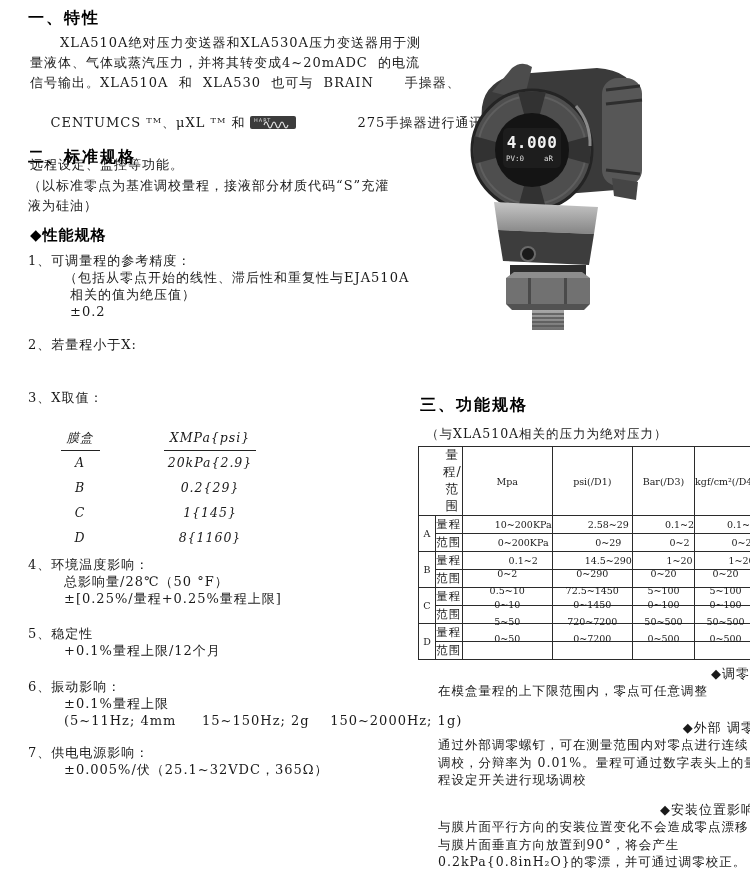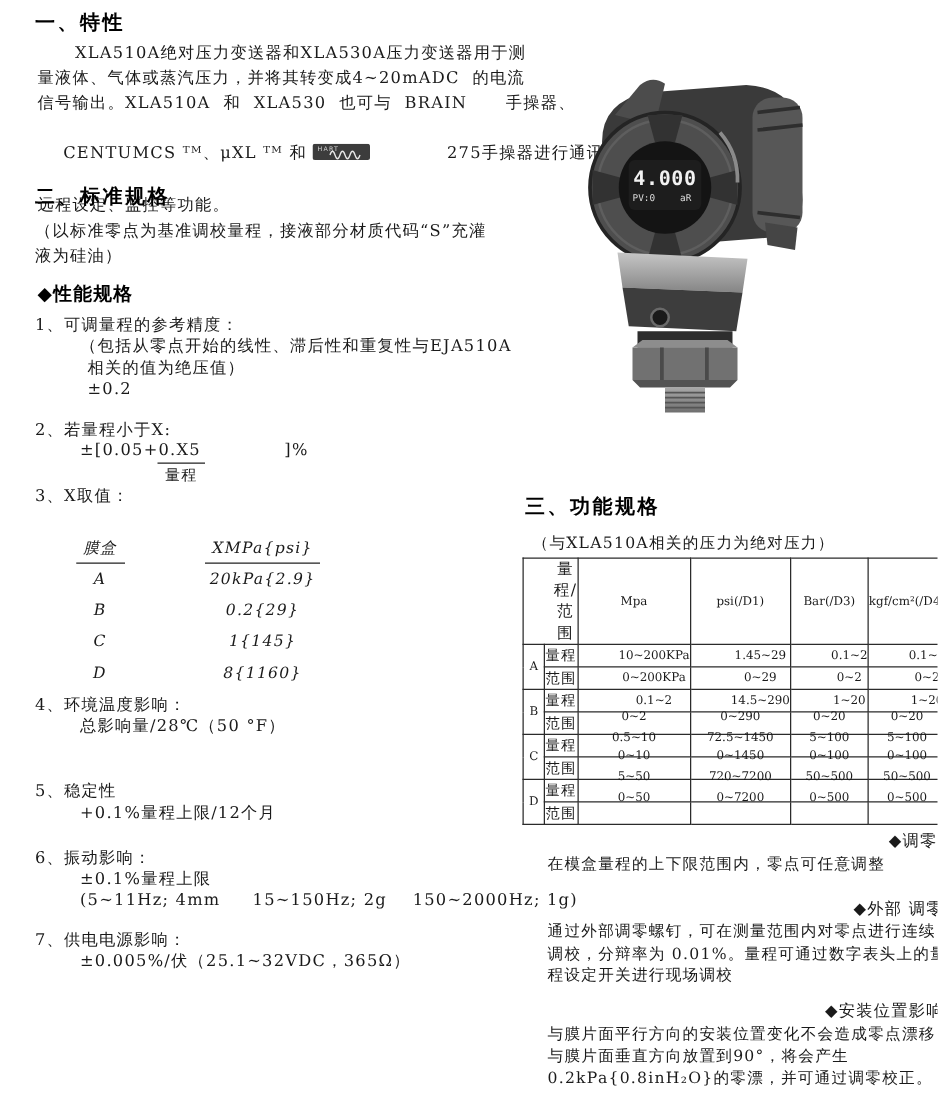--- a/index.html
+++ b/index.html
@@ -80,44 +80,41 @@
 
 <div class="abs" style="left:28px; top:252px; width:390px;">
   <div class="spec-line">1、可调量程的参考精度：</div>
   <div class="spec-line ind-36">（包括从零点开始的线性、滞后性和重复性与EJA510A</div>
   <div class="spec-line ind-42">相关的值为绝压值）</div>
   <div class="spec-line ind-42">±0.2</div>
 </div>
 
 <div class="abs" style="left:28px; top:336px; width:390px;">
   <div class="spec-line">2、若量程小于X:</div>
-  <div class="formula">
-    <div class="f-line1">±[0.05+0.X5             ]%</div>
-    <div class="f-denom">量程</div>
-  </div>
 </div>
 
 <div class="abs spec-line" style="left:28px; top:389px;">3、X取值：</div>
 
 <div class="abs xtable" style="left:40px; top:425px;font-style:italic;">
   <div class="cell hd"><span>膜盒</span></div>
   <div class="cell hd"><span>XMPa{psi}</span></div>
   <div class="cell">A</div>
   <div class="cell">20kPa{2.9}</div>
   <div class="cell">B</div>
   <div class="cell">0.2{29}</div>
   <div class="cell">C</div>
   <div class="cell">1{145}</div>
   <div class="cell">D</div>
   <div class="cell">8{1160}</div>
 </div>
 
 <div class="abs" style="left:28px; top:556px; width:390px;">
   <div class="spec-line">4、环境温度影响：</div>
   <div class="spec-line ind-36">总影响量/28℃（50 °F）</div>
+  <div class="spec-line ind-36">±[0.25%/量程+0.25%量程上限]</div>
 </div>
 
 <div class="abs" style="left:28px; top:625px; width:390px;">
   <div class="spec-line">5、稳定性</div>
   <div class="spec-line ind-36">+0.1%量程上限/12个月</div>
 </div>
 
 <div class="abs" style="left:28px; top:678px; width:400px;">
   <div class="spec-line">6、振动影响：</div>
   <div class="spec-line ind-36">±0.1%量程上限</div>
@@ -203,21 +200,21 @@
     <th class="corner" colspan="2">量程/范围</th>
     <th class="lt">Mpa</th>
     <th class="lt">psi(/D1)</th>
     <th class="lt">Bar(/D3)</th>
     <th class="lt">kgf/cm²(/D4)</th>
   </tr>
   <tr class="row lift-a">
     <td class="lt" rowspan="2">A</td>
     <td class="zh">量程</td>
     <td class="lt"><span class="v">10~200KPa</span></td>
-    <td class="lt"><span class="v">1.45~29</span></td>
+    <td class="lt"><span class="v">2.58~29</span></td>
     <td class="lt"><span class="v">0.1~2</span></td>
     <td class="lt"><span class="v">0.1~2</span></td>
   </tr>
   <tr class="row lift-a">
     <td class="zh">范围</td>
     <td class="lt"><span class="v">0~200KPa</span></td>
     <td class="lt"><span class="v">0~29</span></td>
     <td class="lt"><span class="v">0~2</span></td>
     <td class="lt"><span class="v">0~2</span></td>
   </tr>

